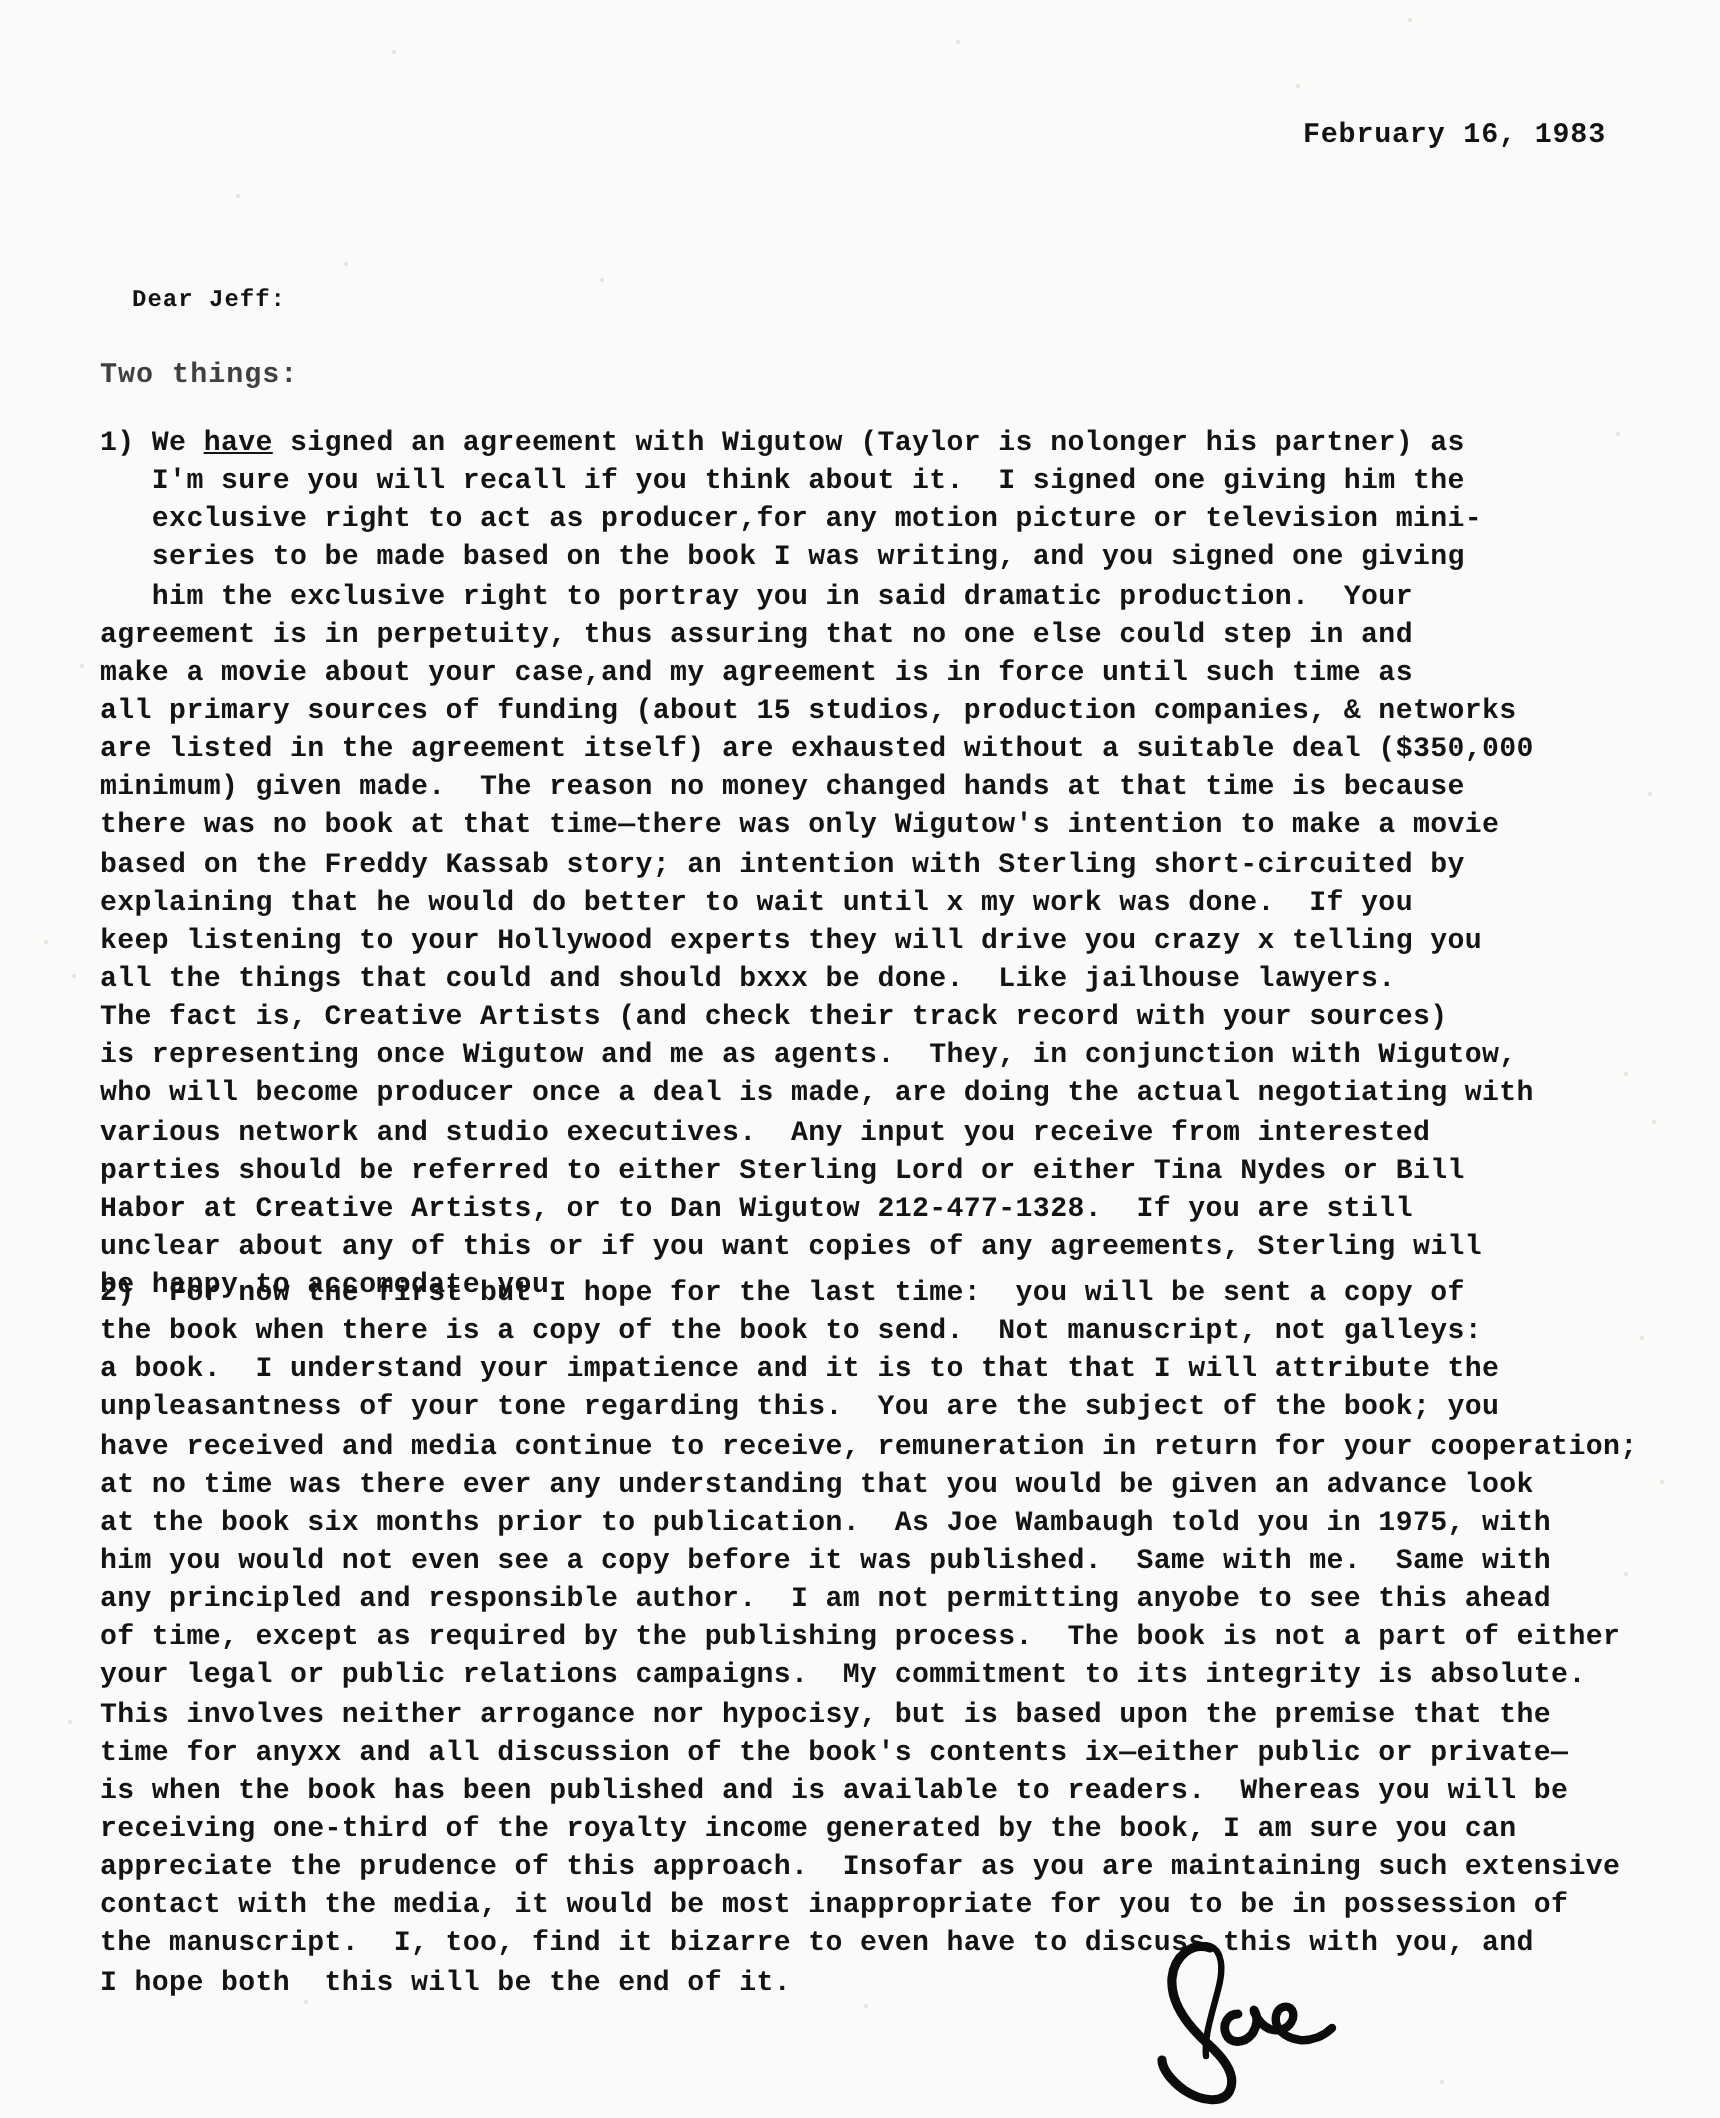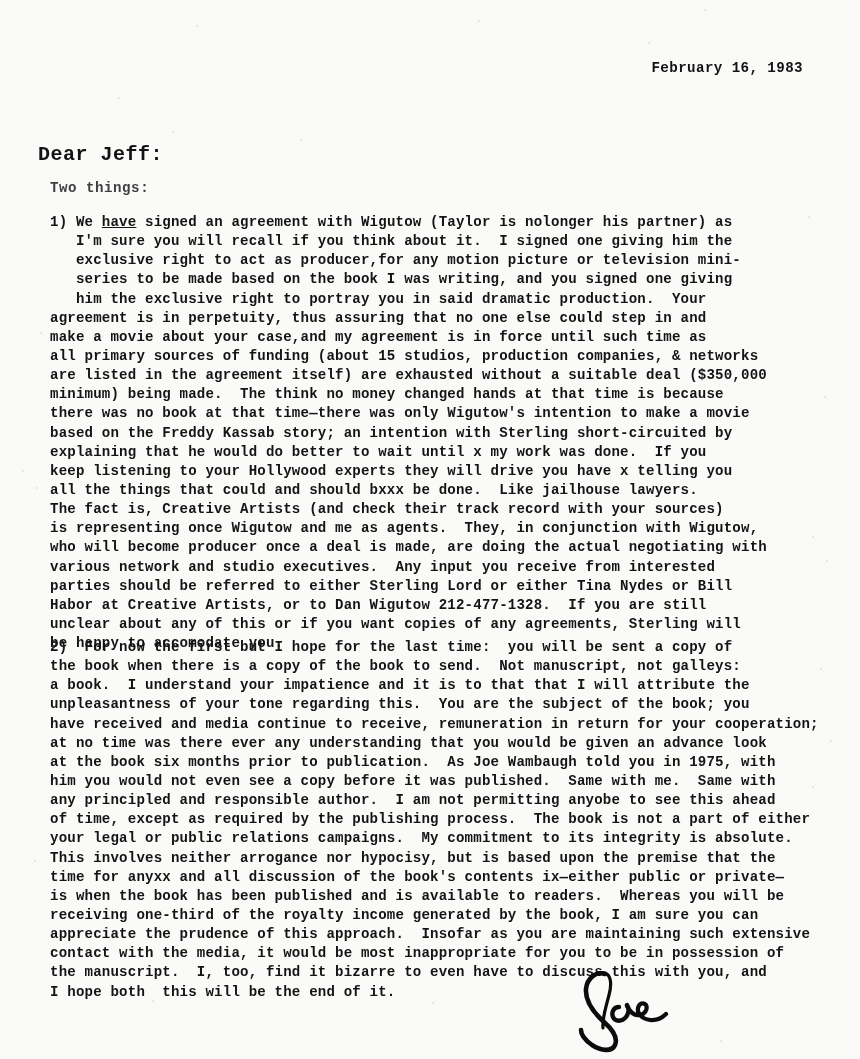--- a/index.html
+++ b/index.html
@@ -41,23 +41,23 @@
     right: 57px;
     font-size: 14.2px;
     letter-spacing: .4px;
     color: #131313;
     font-weight: bold;
     white-space: pre;
   }
 
   .salutation {
     position: absolute;
-    left: 38px;
+    left: 66px;
     top: 143px;
-    font-size: 20px;
+    font-size: 12px;
     font-weight: bold;
     letter-spacing: .5px;
     color: #131313;
     white-space: pre;
   }
   .lead-in {
     position: absolute;
     left: 50px;
     top: 180px;
     font-size: 14.2px;
@@ -146,25 +146,25 @@
   <div class="body-block" id="para-one">
       <span class="tline">1) We <u>have</u> signed an agreement with Wigutow (Taylor is nolonger his partner) as</span>
       <span class="tline">   I'm sure you will recall if you think about it.  I signed one giving him the</span>
       <span class="tline">   exclusive right to act as producer,for any motion picture or television mini-</span>
       <span class="tline">   series to be made based on the book I was writing, and you signed one giving</span>
       <span class="tline">   him the exclusive right to portray you in said dramatic production.  Your</span>
       <span class="tline">agreement is in perpetuity, thus assuring that no one else could step in and</span>
       <span class="tline">make a movie about your case,and my agreement is in force until such time as</span>
       <span class="tline">all primary sources of funding (about 15 studios, production companies, &amp; networks</span>
       <span class="tline">are listed in the agreement itself) are exhausted without a suitable deal ($350,000</span>
-      <span class="tline">minimum) being made.  The think no money changed hands at that time is because</span>
+      <span class="tline">minimum) given made.  The reason no money changed hands at that time is because</span>
       <span class="tline">there was no book at that time—there was only Wigutow's intention to make a movie</span>
       <span class="tline">based on the Freddy Kassab story; an intention with Sterling short-circuited by</span>
       <span class="tline">explaining that he would do better to wait until x my work was done.  If you</span>
-      <span class="tline">keep listening to your Hollywood experts they will drive you have x telling you</span>
+      <span class="tline">keep listening to your Hollywood experts they will drive you crazy x telling you</span>
       <span class="tline">all the things that could and should bxxx be done.  Like jailhouse lawyers.</span>
       <span class="tline">The fact is, Creative Artists (and check their track record with your sources)</span>
       <span class="tline">is representing once Wigutow and me as agents.  They, in conjunction with Wigutow,</span>
       <span class="tline">who will become producer once a deal is made, are doing the actual negotiating with</span>
       <span class="tline">various network and studio executives.  Any input you receive from interested</span>
       <span class="tline">parties should be referred to either Sterling Lord or either Tina Nydes or Bill</span>
       <span class="tline">Habor at Creative Artists, or to Dan Wigutow 212-477-1328.  If you are still</span>
       <span class="tline">unclear about any of this or if you want copies of any agreements, Sterling will</span>
       <span class="tline">be happy to accomodate you.</span>
     </div>

